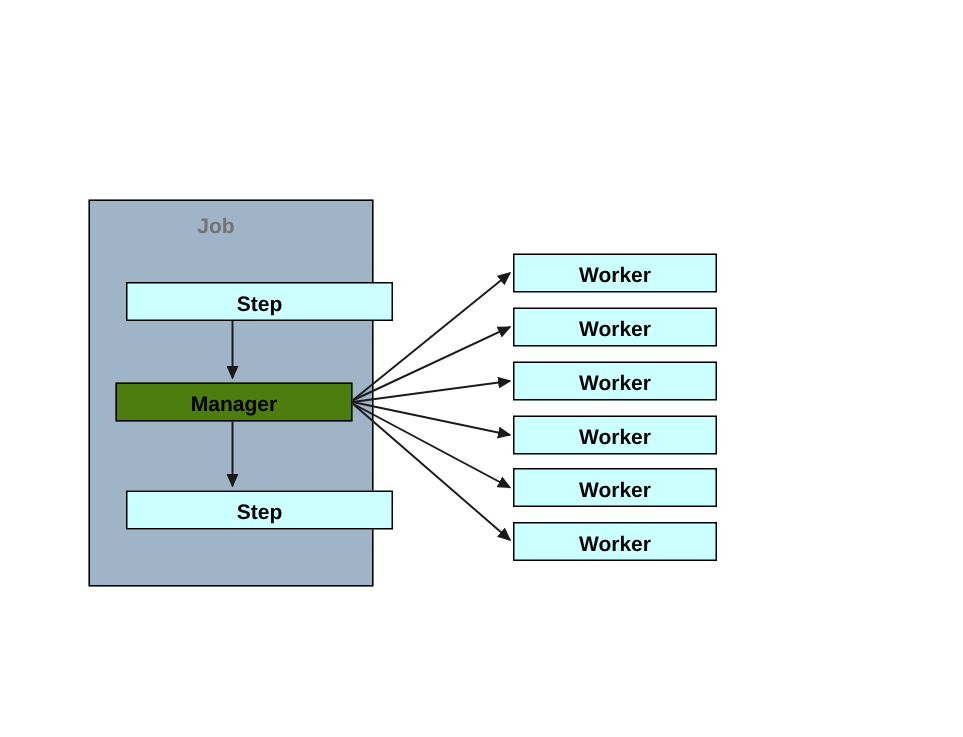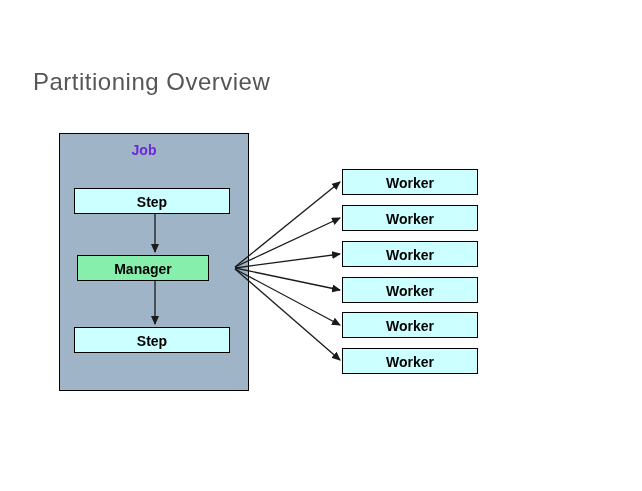--- a/index.html
+++ b/index.html
@@ -36,45 +36,45 @@
     box-sizing: border-box;
   }
   .job-label {
     position: absolute;
     left: 59px;
     top: 142px;
     width: 170px;
     text-align: center;
     font-size: 14px;
     font-weight: 700;
-    color: #6d28d9;
+    color: #737373;
   }
   .node {
     position: absolute;
     height: 26px;
     line-height: 26px;
     text-align: center;
     font-size: 14px;
     font-weight: 700;
     color: #000000;
     border: 1px solid #000000;
     box-sizing: border-box;
   }
   .step-node {
-    left: 74px;
-    width: 156px;
+    left: 84px;
+    width: 178px;
     background: #ccffff;
   }
   .step-top { top: 188px; }
   .step-bottom { top: 327px; }
   .manager-node {
     left: 77px;
     top: 255px;
-    width: 132px;
-    background: #86efac;
+    width: 158px;
+    background: #4d7c0f;
   }
   .worker-node {
     left: 342px;
     width: 136px;
     background: #ccffff;
   }
   .w0 { top: 169px; }
   .w1 { top: 205px; }
   .w2 { top: 241px; }
   .w3 { top: 277px; }
@@ -87,21 +87,20 @@
     width: 642px;
     height: 491px;
     pointer-events: none;
   }
 </style>
 </head>
 <body>
 
 <div class="slide">
 
-  <div class="slide-title">Partitioning Overview</div>
 
   <div class="job-group"></div>
   <div class="job-label">Job</div>
 
   <svg class="arrow-layer" width="642" height="491" viewBox="0 0 642 491" xmlns="http://www.w3.org/2000/svg">
     <defs>
       <marker id="ah" markerWidth="9" markerHeight="8" refX="8" refY="4" orient="auto" markerUnits="userSpaceOnUse">
         <path d="M0,0 L9,4 L0,8 Z" fill="#1a1a1a"></path>
       </marker>
     </defs>

